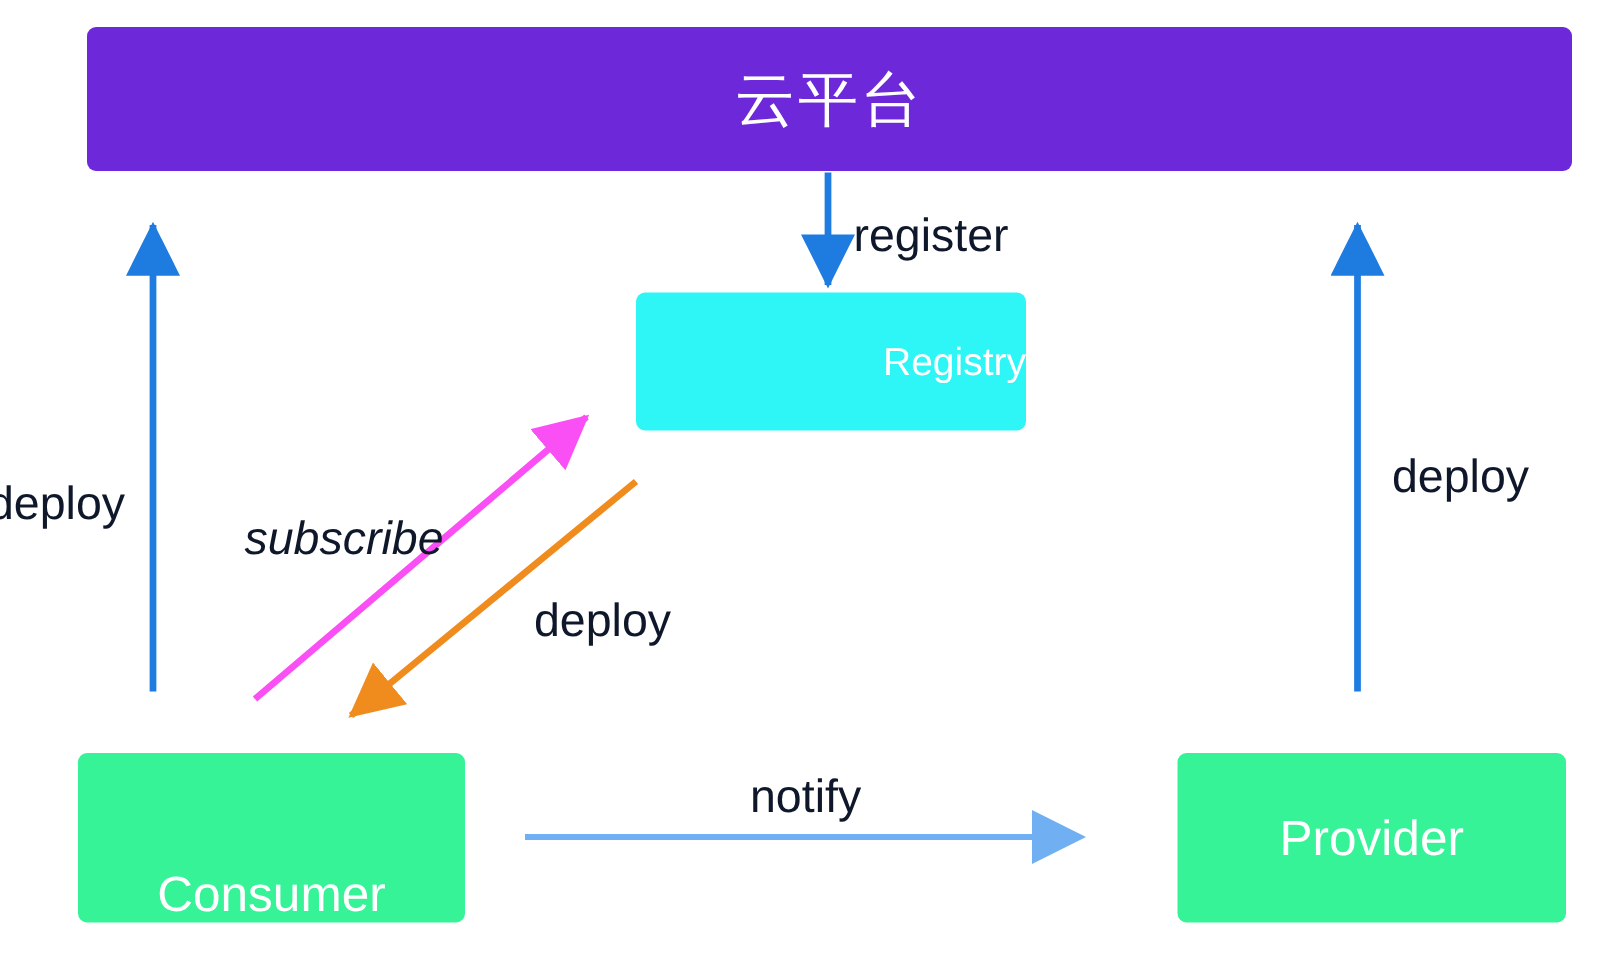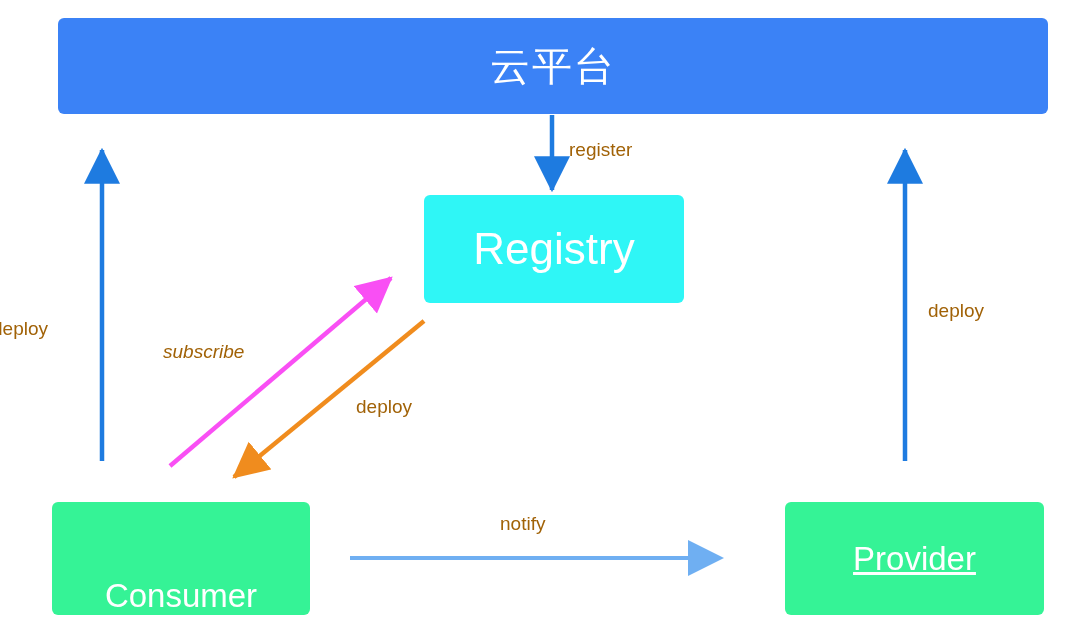--- a/index.html
+++ b/index.html
@@ -25,54 +25,54 @@
     border-radius: 6px;
     color: #ffffff;
     box-sizing: border-box;
     user-select: none;
   }
   .node-cloud {
     left: 58px;
     top: 18px;
     width: 990px;
     height: 96px;
-    background: #3b82f6;
+    background: #6d28d9;
     font-size: 40px;
     letter-spacing: 2px;
   }
   .node-registry {
     left: 424px;
     top: 195px;
     width: 260px;
-    height: 108px;
+    height: 92px;
     background: #2FF6F6;
-    font-size: 44px;
+    font-size: 26px;
+    justify-content: flex-end;
   }
   .node-consumer {
     left: 52px;
     top: 502px;
     width: 258px;
     height: 113px;
     background: #35F396;
     font-size: 33px;
     align-items: flex-end;
   }
   .node-provider {
     left: 785px;
     top: 502px;
     width: 259px;
     height: 113px;
     background: #35F396;
     font-size: 33px;
-    text-decoration: underline;
   }
   .edge-label {
     position: absolute;
-    color: #a16207;
-    font-size: 19px;
+    color: #0f172a;
+    font-size: 31px;
     white-space: nowrap;
     user-select: none;
   }
   .lbl-register { left: 569px; top: 139px; }
   .lbl-deploy-left { left: -8px; top: 318px; }
   .lbl-deploy-right { left: 928px; top: 300px; }
   .lbl-subscribe { left: 163px; top: 341px; font-style: italic; }
   .lbl-notify { left: 356px; top: 396px; }
   .lbl-request { left: 500px; top: 513px; }
   svg.edges {

